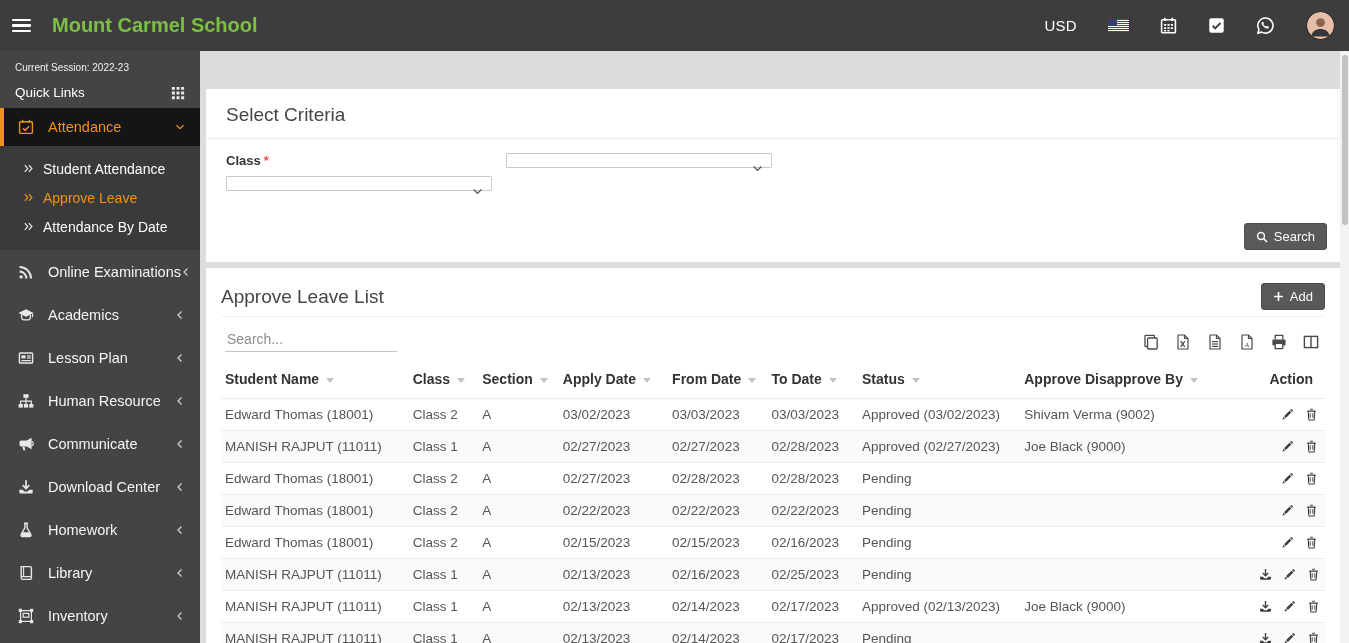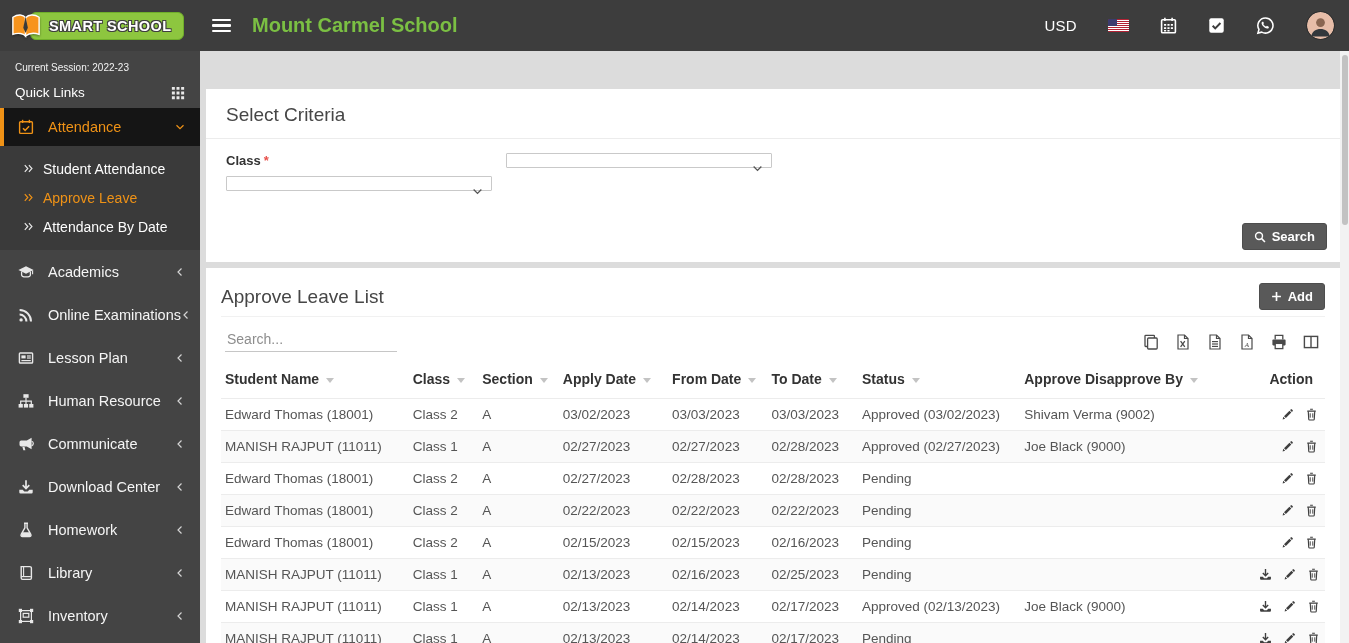--- a/index.html
+++ b/index.html
@@ -78,21 +78,21 @@
   .req{color:var(--required-red);margin-left:3px;font-weight:700;}
   .sel-wrap{position:relative;}
   .sel-wrap select{
     width:100%;height:15px;border:1px solid #c9c9c9;border-radius:1px;background:#fff;
     font-size:13.5px;color:#737373;padding:12px 26px 0 9px;outline:none;
     -webkit-appearance:none;appearance:none;font-family:inherit;
   }
   .sel-wrap .sel-chev{position:absolute;right:9px;top:10px;color:#555;pointer-events:none;}
   .form-actions{display:flex;justify-content:flex-end;padding:4px 13px 12px;}
   .btn{background:var(--button-gray);color:#fff;border:1px solid #4d4d4d;border-radius:3px;font-size:13px;
-    padding:6px 11px;display:inline-flex;align-items:center;gap:6px;line-height:1;font-weight:bold;}
+    padding:6px 11px;display:inline-flex;align-items:center;gap:6px;line-height:1;}
   .btn svg{flex:none;}
 
   .list-card{margin-top:6px;padding:0 15px;min-height:420px;}
   .list-head{display:flex;align-items:center;justify-content:space-between;padding:15px 0 6px;border-bottom:1px solid #f1f1f1;}
   .toolbar{display:flex;align-items:flex-end;justify-content:space-between;padding:10px 4px 0 4px;}
   .tbl-search{border:none;border-bottom:1px solid #c6c6c6;outline:none;width:172px;font-size:14px;color:#555;padding:4px 2px;font-family:inherit;background:transparent;}
   .tbl-search::placeholder{color:#8d8d8d;}
   .exports{display:flex;gap:12px;}
   .export-btn{background:none;border:none;padding:2px;color:#4a4a4a;}
   .export-btn svg{width:16px;height:16px;}
@@ -247,28 +247,20 @@
       <path d="M2.4 5.2 8 10.8l5.6-5.6" fill="none" stroke="currentColor" stroke-width="1.9"></path>
     </symbol>
   <symbol id="ic-angles" viewBox="0 0 16 16">
       <path d="M2.6 3.2 7 8l-4.4 4.8M8.6 3.2 13 8l-4.4 4.8" fill="none" stroke="currentColor" stroke-width="1.7"></path>
     </symbol>
 </svg>
 
 <div class="app">
 
   <header class="topbar">
-    <div class="logo-area">
-      <svg class="logo-book" width="32" height="28" viewBox="0 0 36 32">
-        <path d="M3 6C9 2 15 3 17.5 6.5v21c-2.5-3-8.5-4-14.5-2Z" fill="#f7941d" stroke="#fff" stroke-width="1.6"></path>
-        <path d="M33 6c-6-4-12-3-15.5.5v21c3.5-3 9.5-4 15.5-2Z" fill="#f7941d" stroke="#fff" stroke-width="1.6"></path>
-        <path d="M17.5 5l2.6 13-2.6 6-2.6-6Z" fill="#3a3a3a"></path>
-      </svg>
-      <div class="logo-pill">SMART SCHOOL</div>
-    </div>
     <div class="burger">
         <i></i>
         <i></i>
         <i></i>
       </div>
     <div class="school-title">Mount Carmel School</div>
     <div class="topbar-right">
       <span class="tb-item usd">USD</span>
       <span class="tb-item">
           <span class="flag"></span>
@@ -333,33 +325,33 @@
 
   <div class="submenu-item">
     <svg>
               <use href="#ic-angles"></use>
             </svg>
     <span class="sm-label">Attendance By Date</span>
   </div>
 </div>
   <div class="menu-item">
     <svg class="mi-icon">
+            <use href="#ic-rss" xlink:href="#ic-rss"></use>
+          </svg>
+    <span class="mi-label">Online Examinations</span>
+    <svg class="mi-chev">
+            <use href="#ic-chevron-left" xlink:href="#ic-chevron-left"></use>
+          </svg>
+  </div>
+
+  <div class="menu-item">
+    <svg class="mi-icon">
             <use href="#ic-grad-cap" xlink:href="#ic-grad-cap"></use>
           </svg>
     <span class="mi-label">Academics</span>
-    <svg class="mi-chev">
-            <use href="#ic-chevron-left" xlink:href="#ic-chevron-left"></use>
-          </svg>
-  </div>
-
-  <div class="menu-item">
-    <svg class="mi-icon">
-            <use href="#ic-rss" xlink:href="#ic-rss"></use>
-          </svg>
-    <span class="mi-label">Online Examinations</span>
     <svg class="mi-chev">
             <use href="#ic-chevron-left" xlink:href="#ic-chevron-left"></use>
           </svg>
   </div>
 
   <div class="menu-item">
     <svg class="mi-icon">
             <use href="#ic-newspaper" xlink:href="#ic-newspaper"></use>
           </svg>
     <span class="mi-label">Lesson Plan</span>

